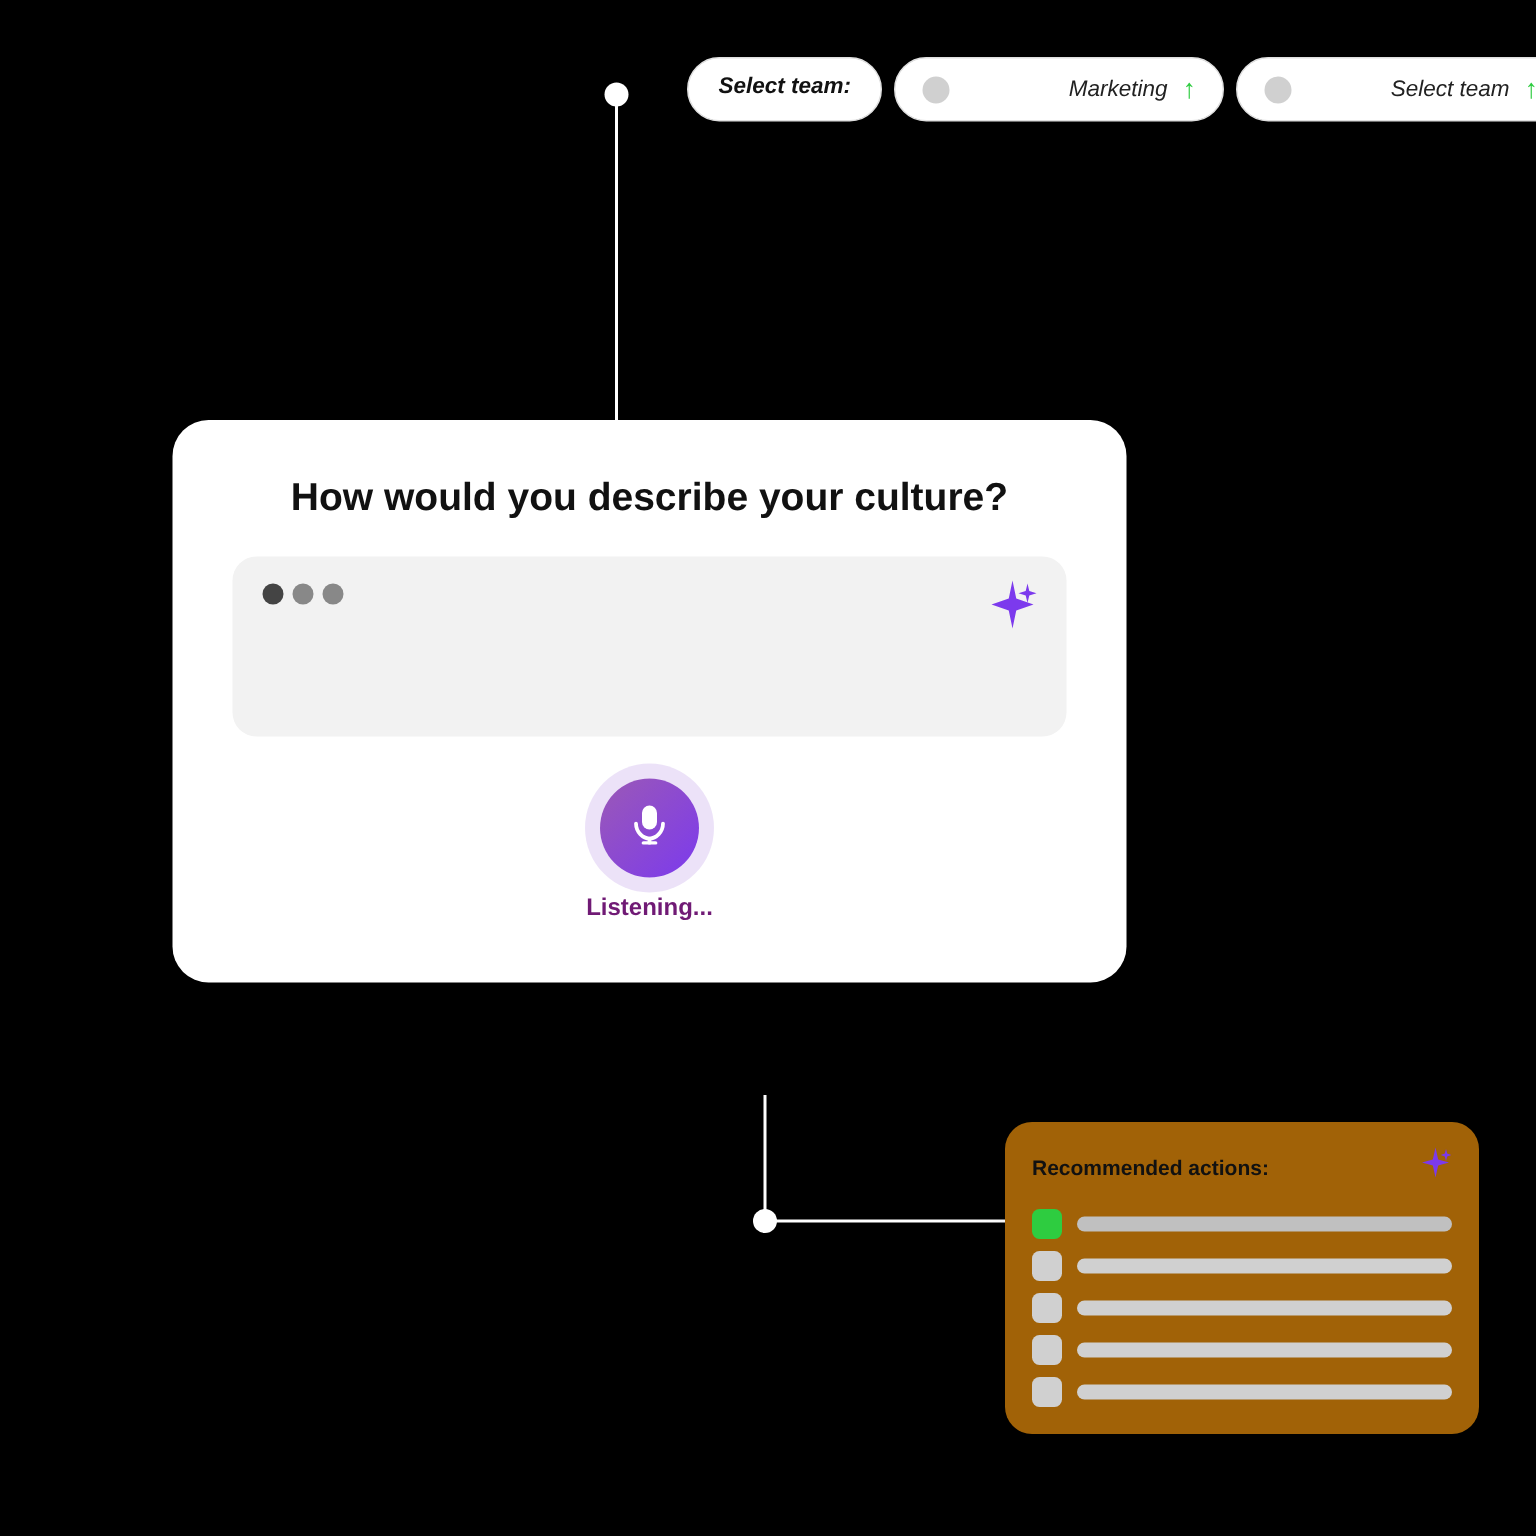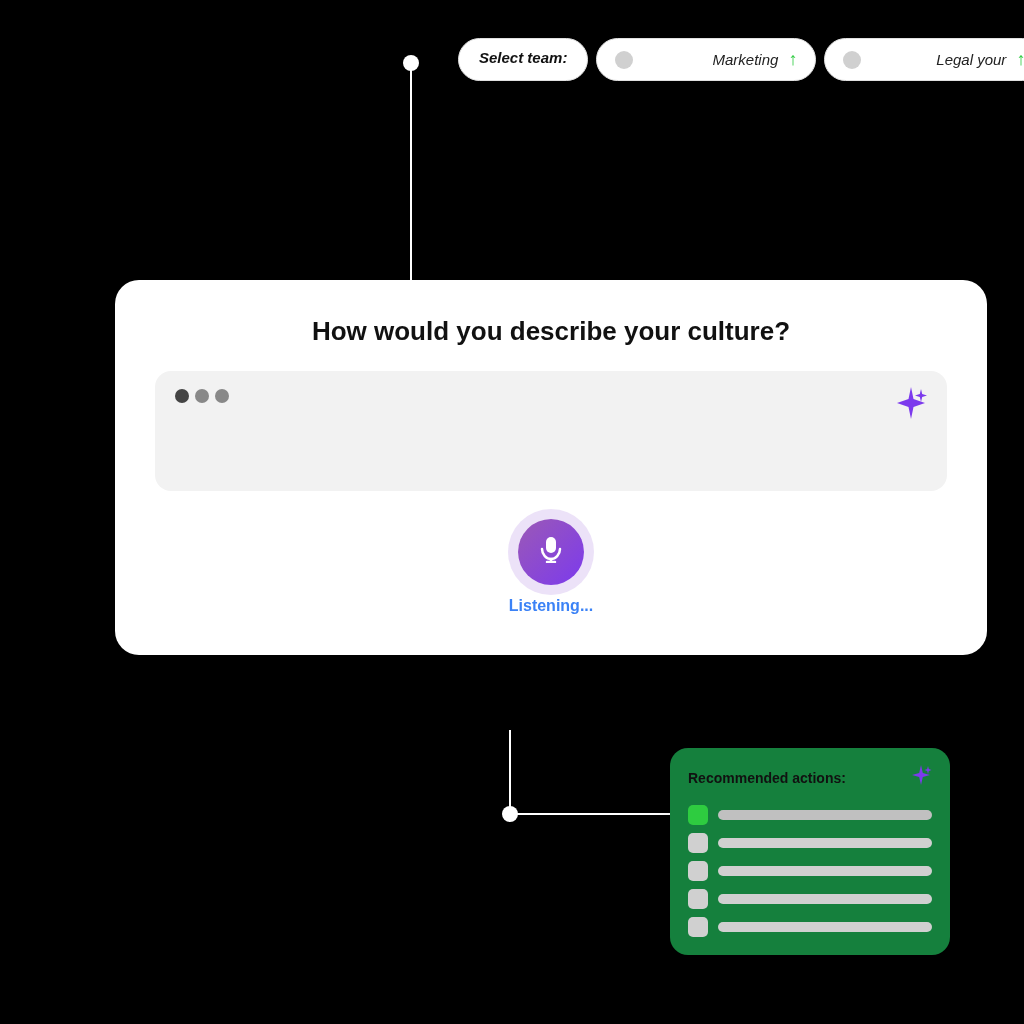--- a/index.html
+++ b/index.html
@@ -97,21 +97,21 @@
       border-radius: 50%;
       background: #fff;
       z-index: 6;
     }
 
     
     .main-card {
       position: absolute;
       top: 280px;
       left: 115px;
-      width: 872px;
+      width: 636px;
       background: #fff;
       border-radius: 24px;
       padding: 36px 40px 40px 40px;
       z-index: 4;
       box-shadow: 0 4px 40px rgba(0,0,0,0.08);
     }
 
     .main-card-title {
       font-size: 26px;
       font-weight: 700;
@@ -174,21 +174,21 @@
     }
 
     .mic-icon {
       color: #fff;
       font-size: 26px;
     }
 
     .listening-text {
       font-size: 16px;
       font-weight: 600;
-      color: #3b82f6;
+      color: #701a75;
     }
 
     
     .connector-line-bottom {
       position: absolute;
       top: 730px;
       left: 509px;
       width: 2px;
       height: 80px;
       background: #fff;
@@ -215,24 +215,24 @@
       height: 2px;
       background: #fff;
       z-index: 5;
     }
 
     
     .recommended-panel {
       position: absolute;
       top: 748px;
       left: 670px;
-      background: #15803d;
+      background: #a16207;
       border-radius: 18px;
       padding: 16px 18px 18px 18px;
-      width: 280px;
+      width: 316px;
       z-index: 10;
       box-shadow: 0 4px 24px rgba(0,0,0,0.08);
     }
 
     .recommended-header {
       display: flex;
       align-items: center;
       justify-content: space-between;
       margin-bottom: 14px;
     }
@@ -291,21 +291,21 @@
   <div class="team-header-pill">Select team:</div>
 
   <div class="team-option">
     <div class="team-option-radio"></div>
     <span class="team-option-label">Marketing</span>
     <span class="arrow-up">↑</span>
   </div>
 
   <div class="team-option">
     <div class="team-option-radio"></div>
-    <span class="team-option-label">Legal your</span>
+    <span class="team-option-label">Select team</span>
     <span class="arrow-up">↑</span>
   </div>
 
 </div>
 
 <div class="connector-dot-top"></div>
 <div class="connector-line-top"></div>
 
 <div class="main-card">
   <div class="main-card-title">How would you describe your culture?</div>

